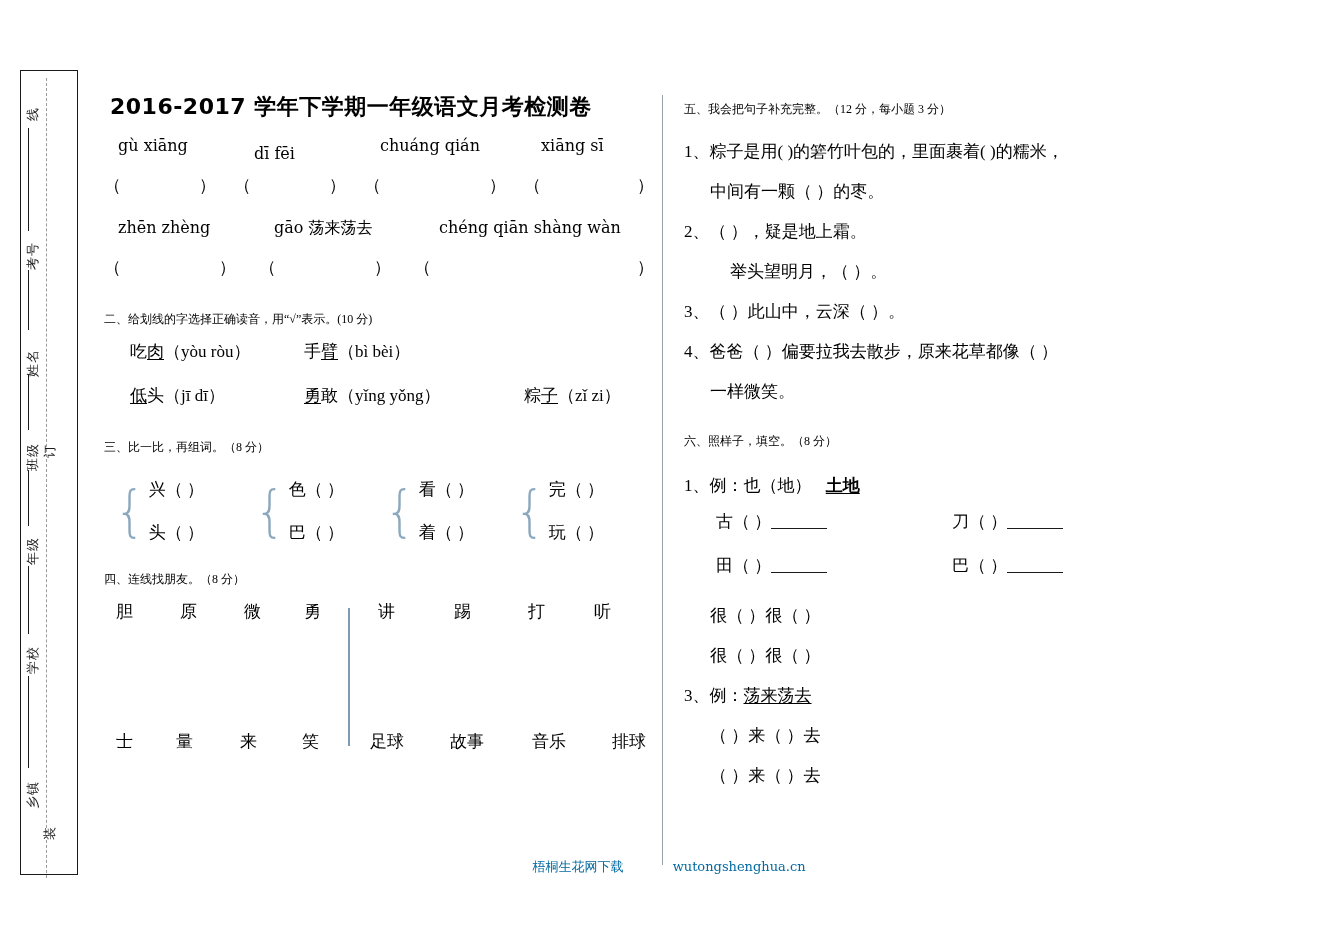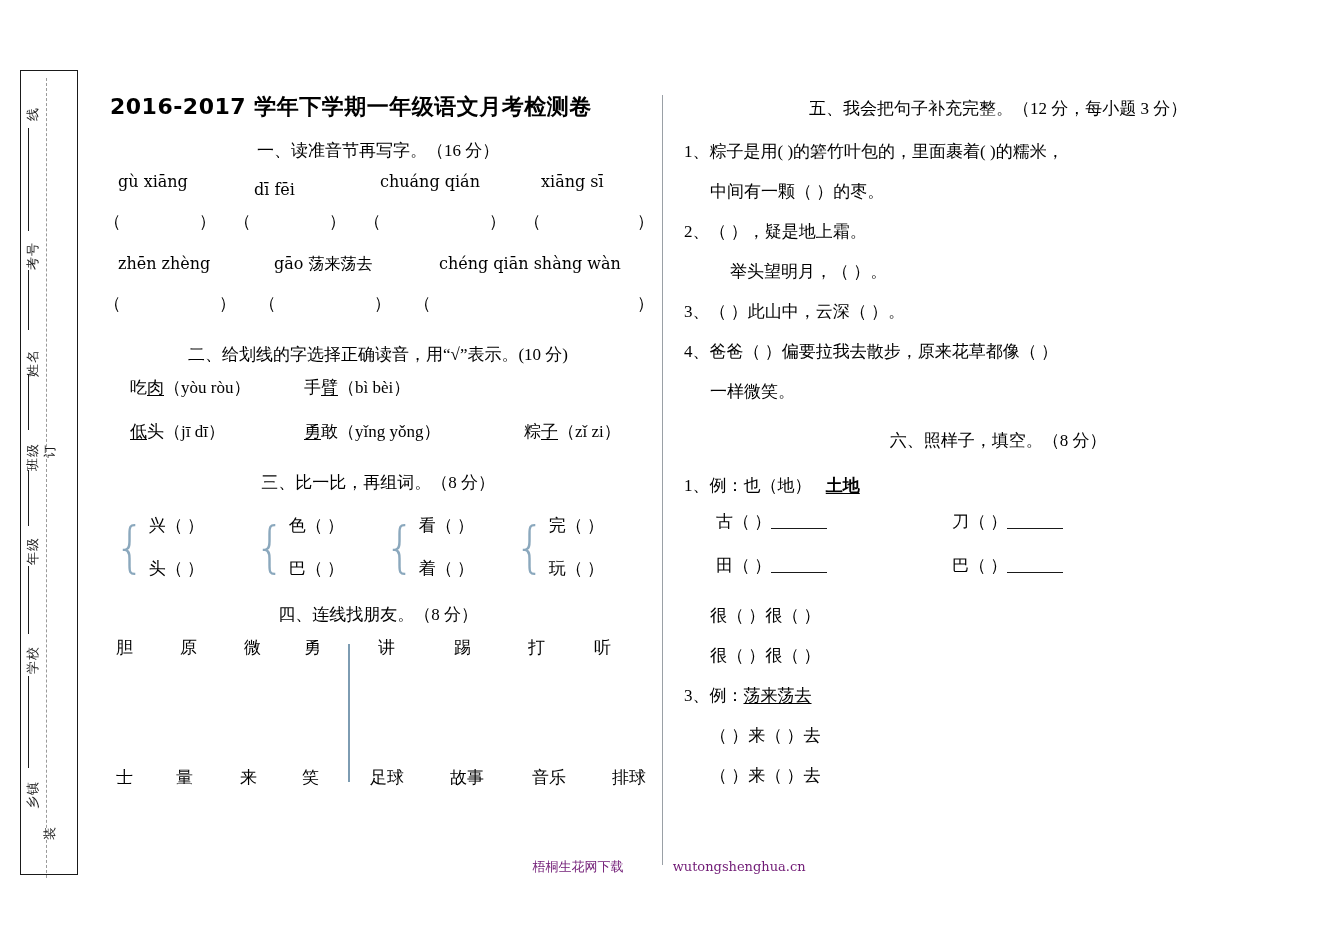--- a/index.html
+++ b/index.html
@@ -76,25 +76,24 @@
   
   .paper-title {
     font-family: "DejaVu Sans", "Liberation Sans", sans-serif;
     font-size: 22px;
     font-weight: bold;
     letter-spacing: 0.5px;
     margin: 0 0 14px 6px;
     white-space: nowrap;
   }
   .sec-head {
-    font-size: 17px;
+    font-size: 12px;
     margin: 0 0 6px 0;
     white-space: nowrap;
     line-height: 30px;
-    text-align: center;
   }
   .line {
     font-size: 17px;
     line-height: 40px;
     white-space: nowrap;
   }
   .indent1 { padding-left: 26px; }
   .indent2 { padding-left: 46px; }
   .u { text-decoration: underline; text-underline-offset: 2px; }
   .blank-ul {
@@ -159,21 +158,21 @@
   .gcell { position: absolute; white-space: nowrap; }
 
   
   .footer {
     position: absolute;
     left: 0;
     top: 858px;
     width: 1338px;
     text-align: center;
     font-size: 13px;
-    color: #701a75;
+    color: #0369a1;
   }
   .footer .fs { display: inline-block; }
   .footer .fs + .fs { margin-left: 46px; }
   .footer .lat { font-family: "DejaVu Serif", "Liberation Serif", serif; }
 </style>
 </head>
 <body>
 
 <div class="seal-box"></div>
 <div class="seal-dashline"></div>
@@ -194,21 +193,20 @@
 <div class="seal-rule" style="top:470px; height:56px;"></div>
 <div class="seal-rule" style="top:566px; height:68px;"></div>
 <div class="seal-rule" style="top:676px; height:92px;"></div>
 
 <div class="col-divider"></div>
 
 <div class="col-left">
 
   <div class="paper-title">2016-2017 学年下学期一年级语文月考检测卷</div>
 
-  <div class="sec-head">一、读准音节再写字。（16 分）</div>
 
   <div class="row-abs" style="height:38px;">
     <span class="abs pin" style="left:14px; top:0;">gù  xiāng</span>
     <span class="abs pin" style="left:150px; top:0;margin-top:8px;">dī  fēi</span>
     <span class="abs pin" style="left:276px; top:0;">chuáng qián</span>
     <span class="abs pin" style="left:437px; top:0;">xiāng  sī</span>
   </div>
   <div class="row-abs" style="height:44px;">
     <span class="abs" style="left:0px; top:0;">（</span>
     <span class="abs" style="left:95px; top:0;">）</span>

